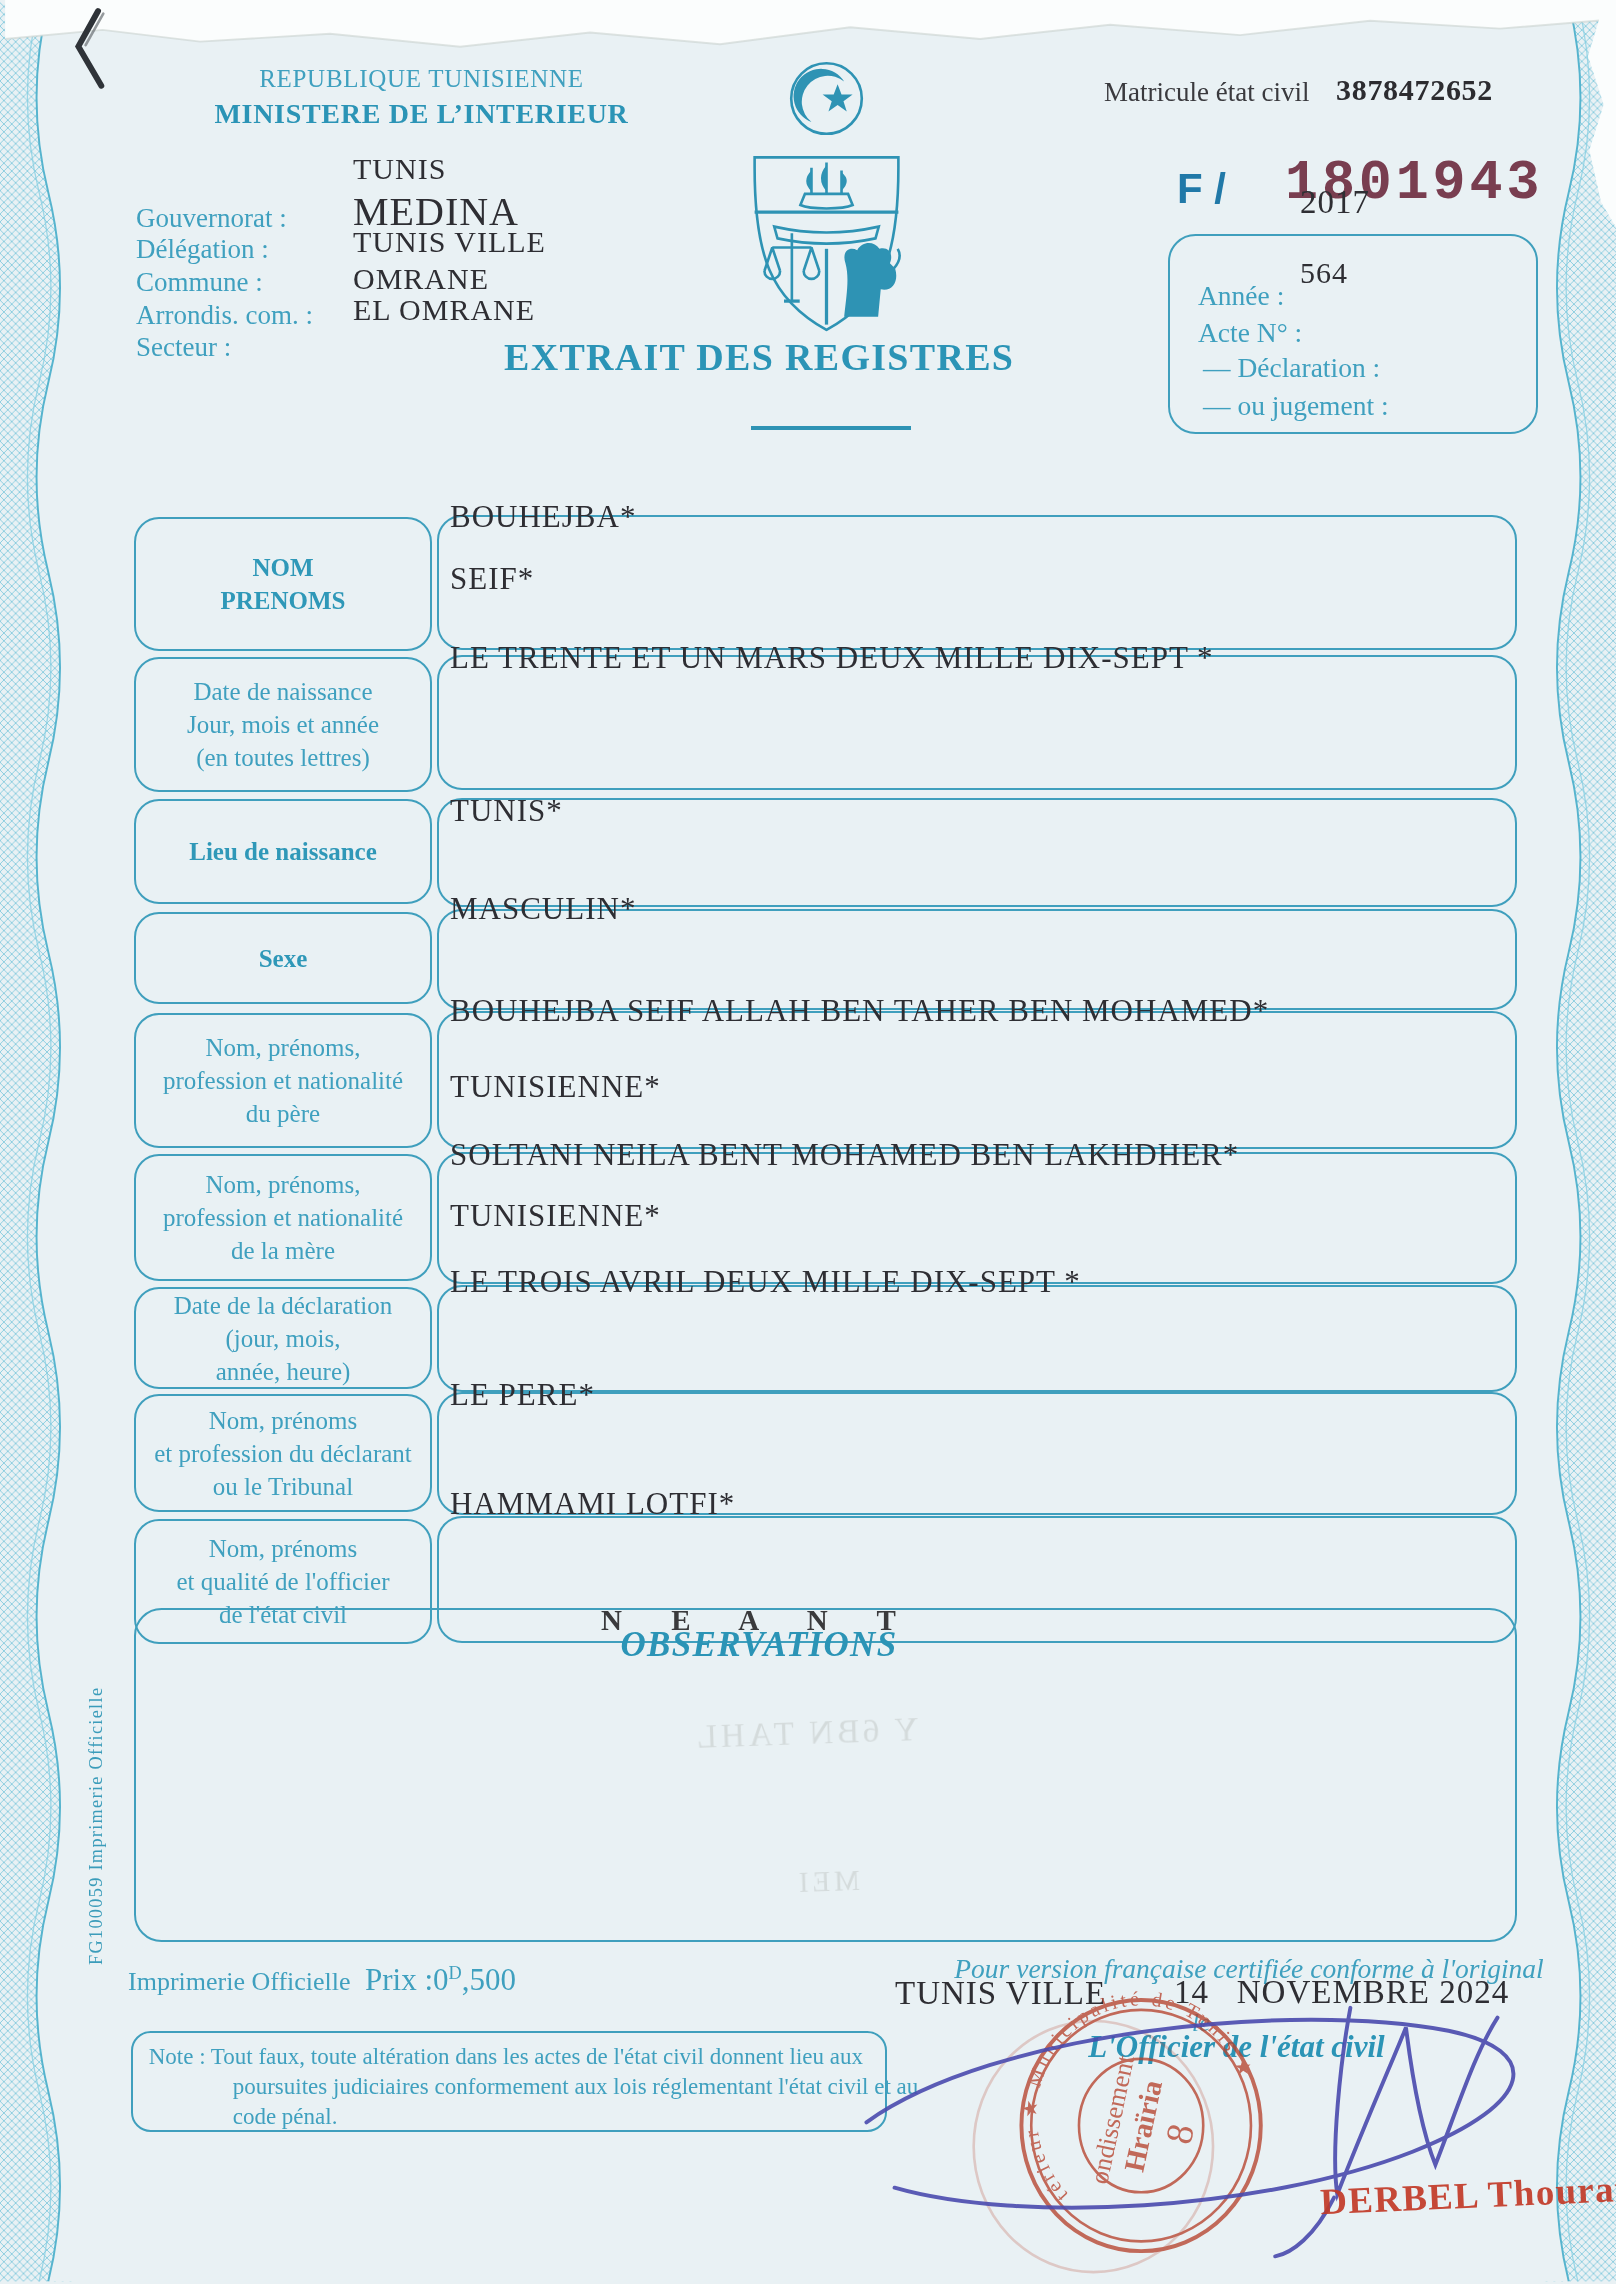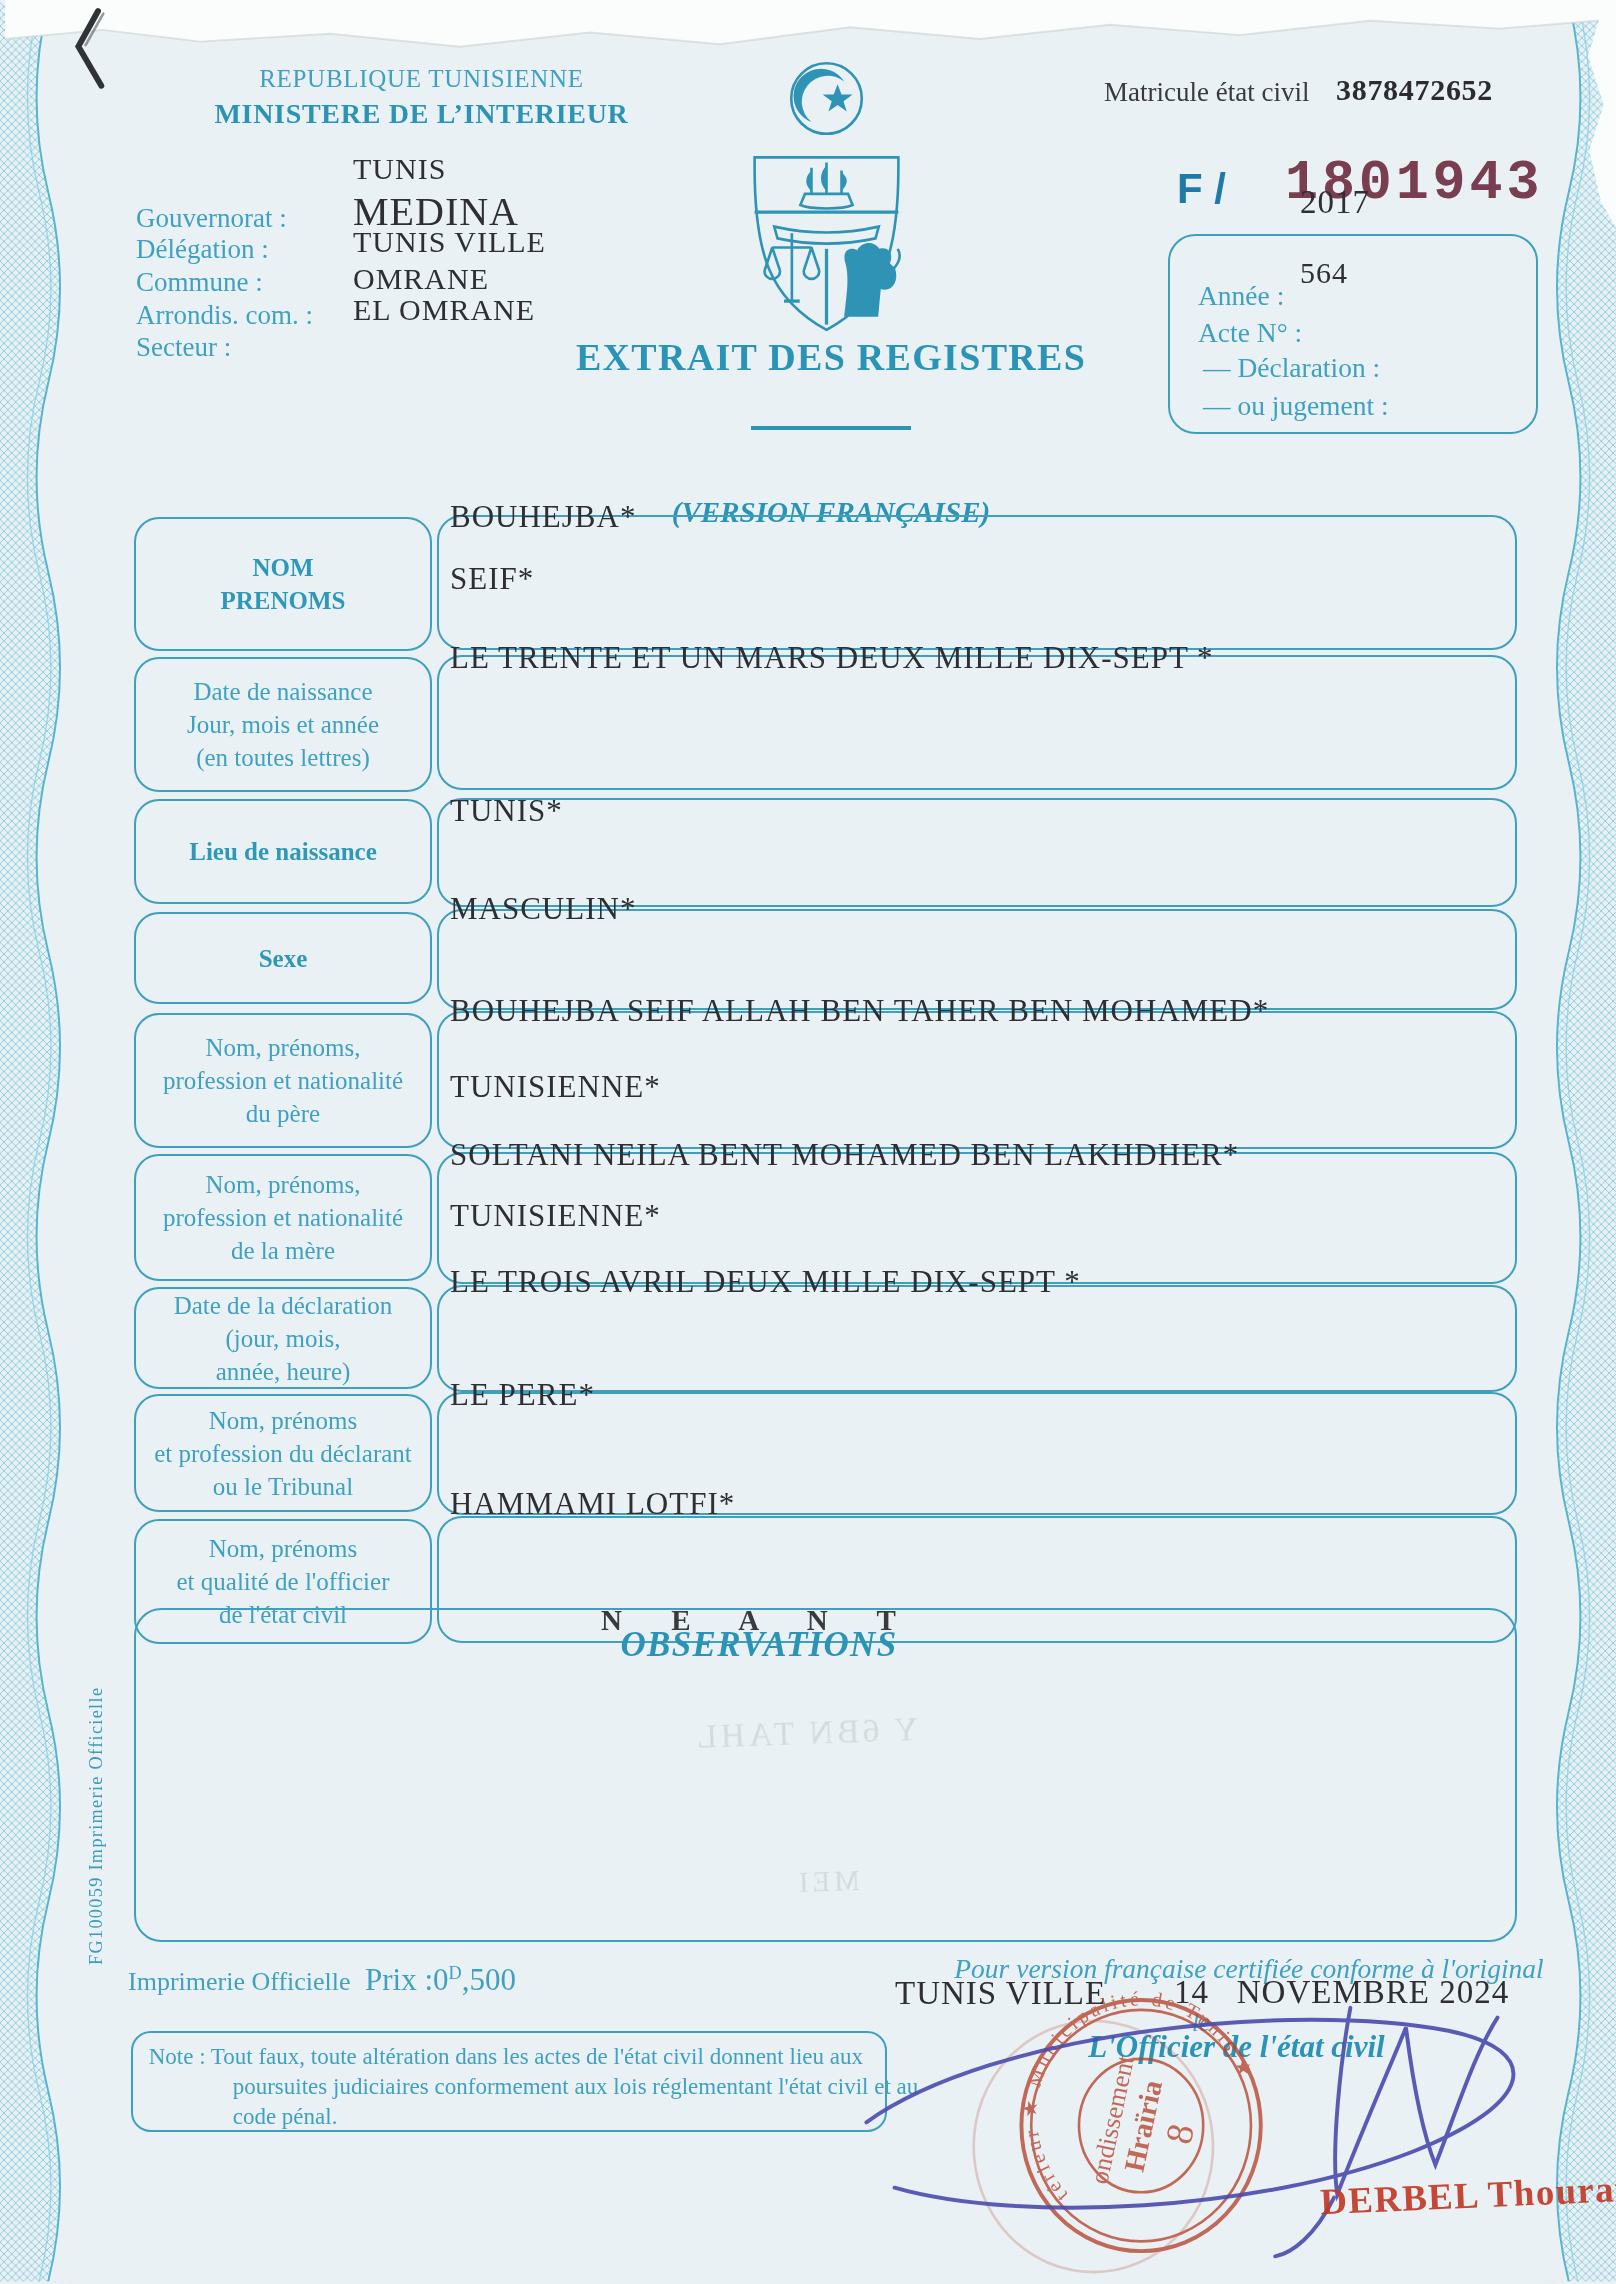--- a/index.html
+++ b/index.html
@@ -111,23 +111,22 @@
         <path d="M112,290 L100,326 M112,290 L124,326 M100,326 A12,12 0 0,0 124,326"></path>
         <path d="M70,372 L94,372" stroke-width="5"></path>
       </g>
       <g>
         <path d="M162,396 C166,360 170,336 164,314 C158,296 170,288 182,294 C190,280 208,280 216,292 C230,288 238,300 232,314 L240,322 C246,342 236,358 218,354 L214,396 Z" fill="#2e93b4" stroke="none"></path>
         <path d="M238,322 Q252,306 244,292" stroke-width="4"></path>
       </g>
     </g>
   </svg>
 
-  <div class="abs tealdark" style="left:504px;top:335px;width:654px;text-align:center;font-size:38px;font-weight:700;letter-spacing:1.3px;">EXTRAIT DES REGISTRES</div>
+  <div class="abs tealdark" style="left:504px;top:335px;width:654px;text-align:left;font-size:38px;font-weight:700;letter-spacing:1.3px;">EXTRAIT DES REGISTRES</div>
   <div class="abs" style="left:751px;top:426px;width:160px;height:3.9px;background:#2e93b4;"></div>
-  <div class="abs tealdark" style="left:504px;top:496px;width:654px;text-align:center;font-size:29px;font-weight:700;font-style:italic;">(VERSION FRANÇAISE)</div>
 
   <div class="lblbox lbl-bold" style="top:517px;height:130px;">NOM
 PRENOMS</div>
   <div class="lblbox lbl-firstbold" style="top:657px;height:131px;">Date de naissance
 Jour, mois et année
 (en toutes lettres)</div>
   <div class="lblbox lbl-bold" style="top:799px;height:101px;">Lieu de naissance</div>
   <div class="lblbox lbl-bold" style="top:912px;height:88px;">Sexe</div>
   <div class="lblbox" style="top:1013px;height:131px;">Nom, prénoms,
 profession et nationalité

